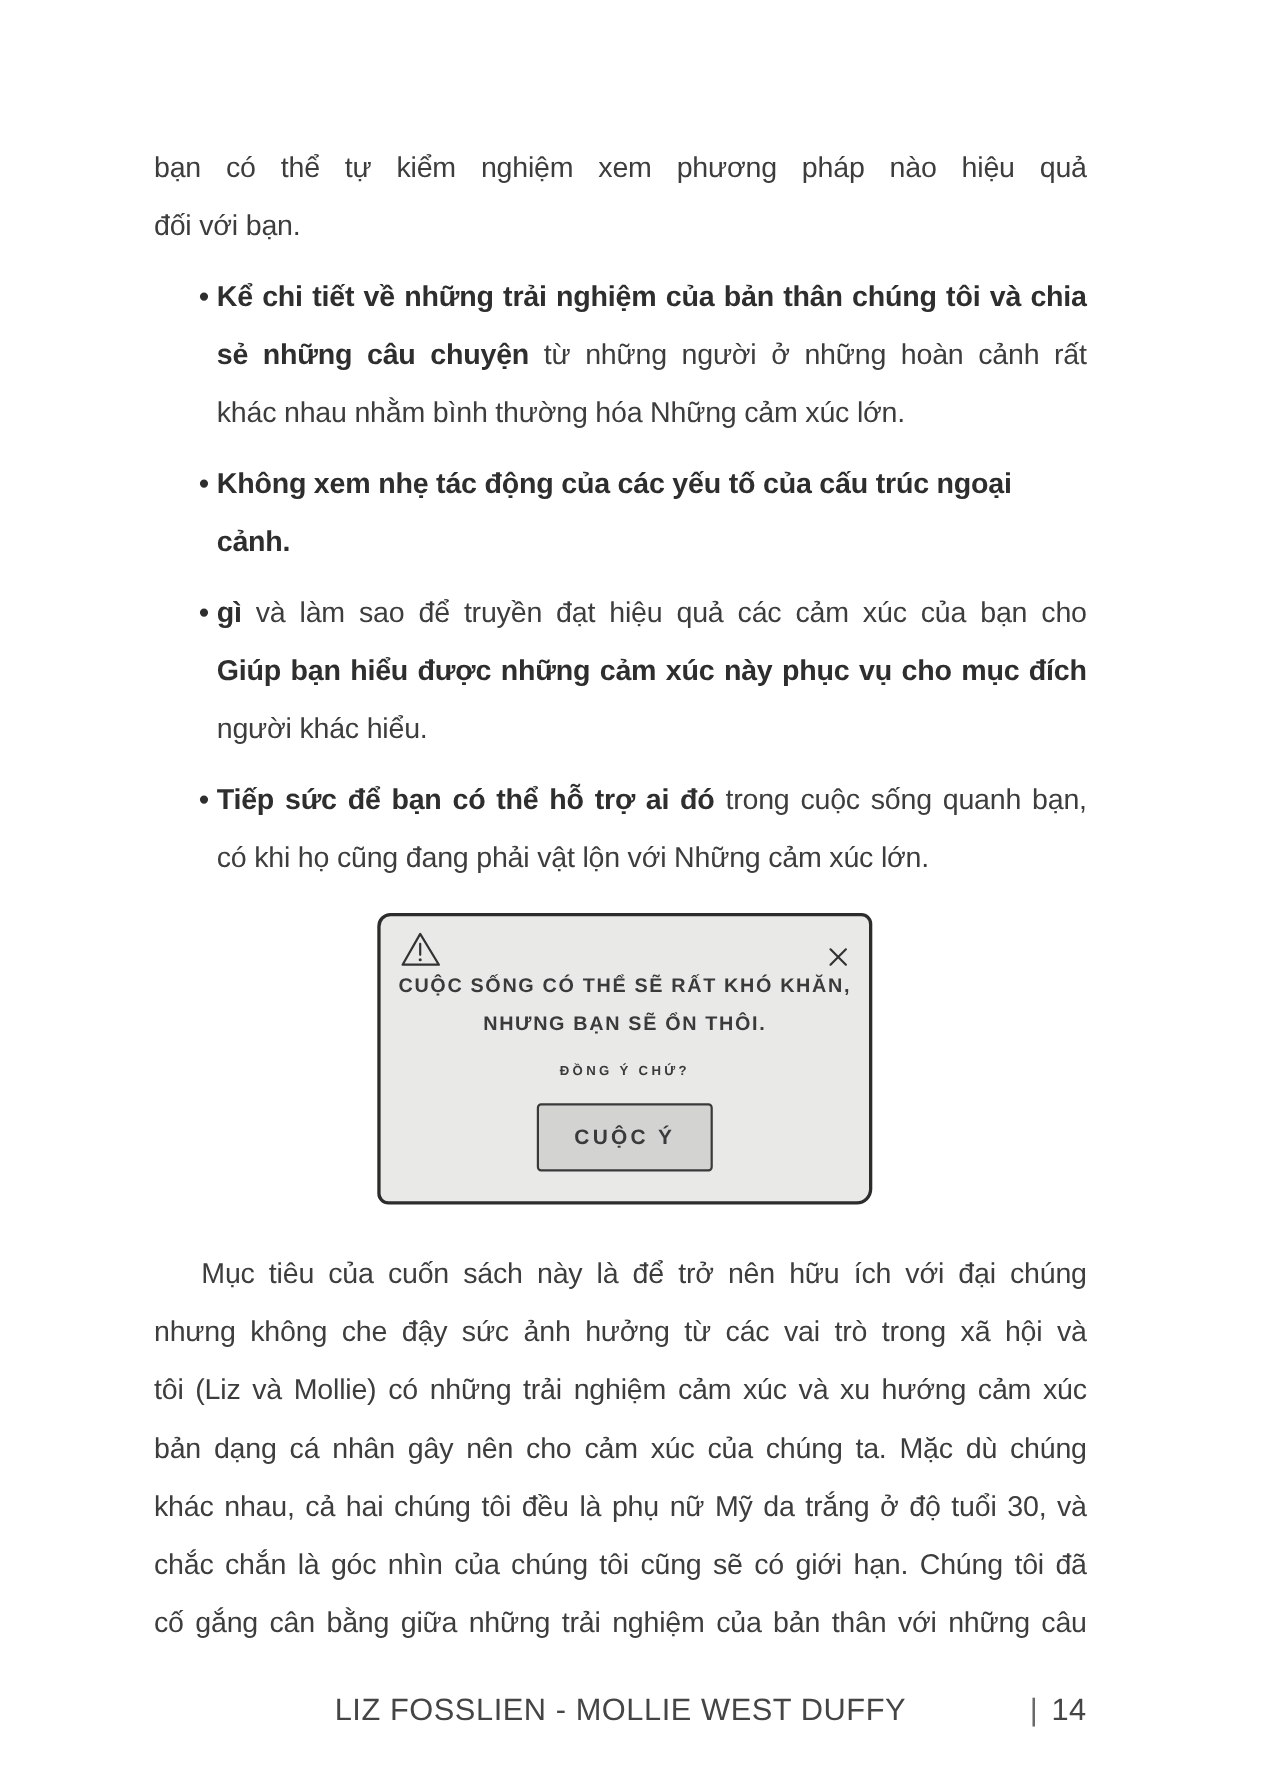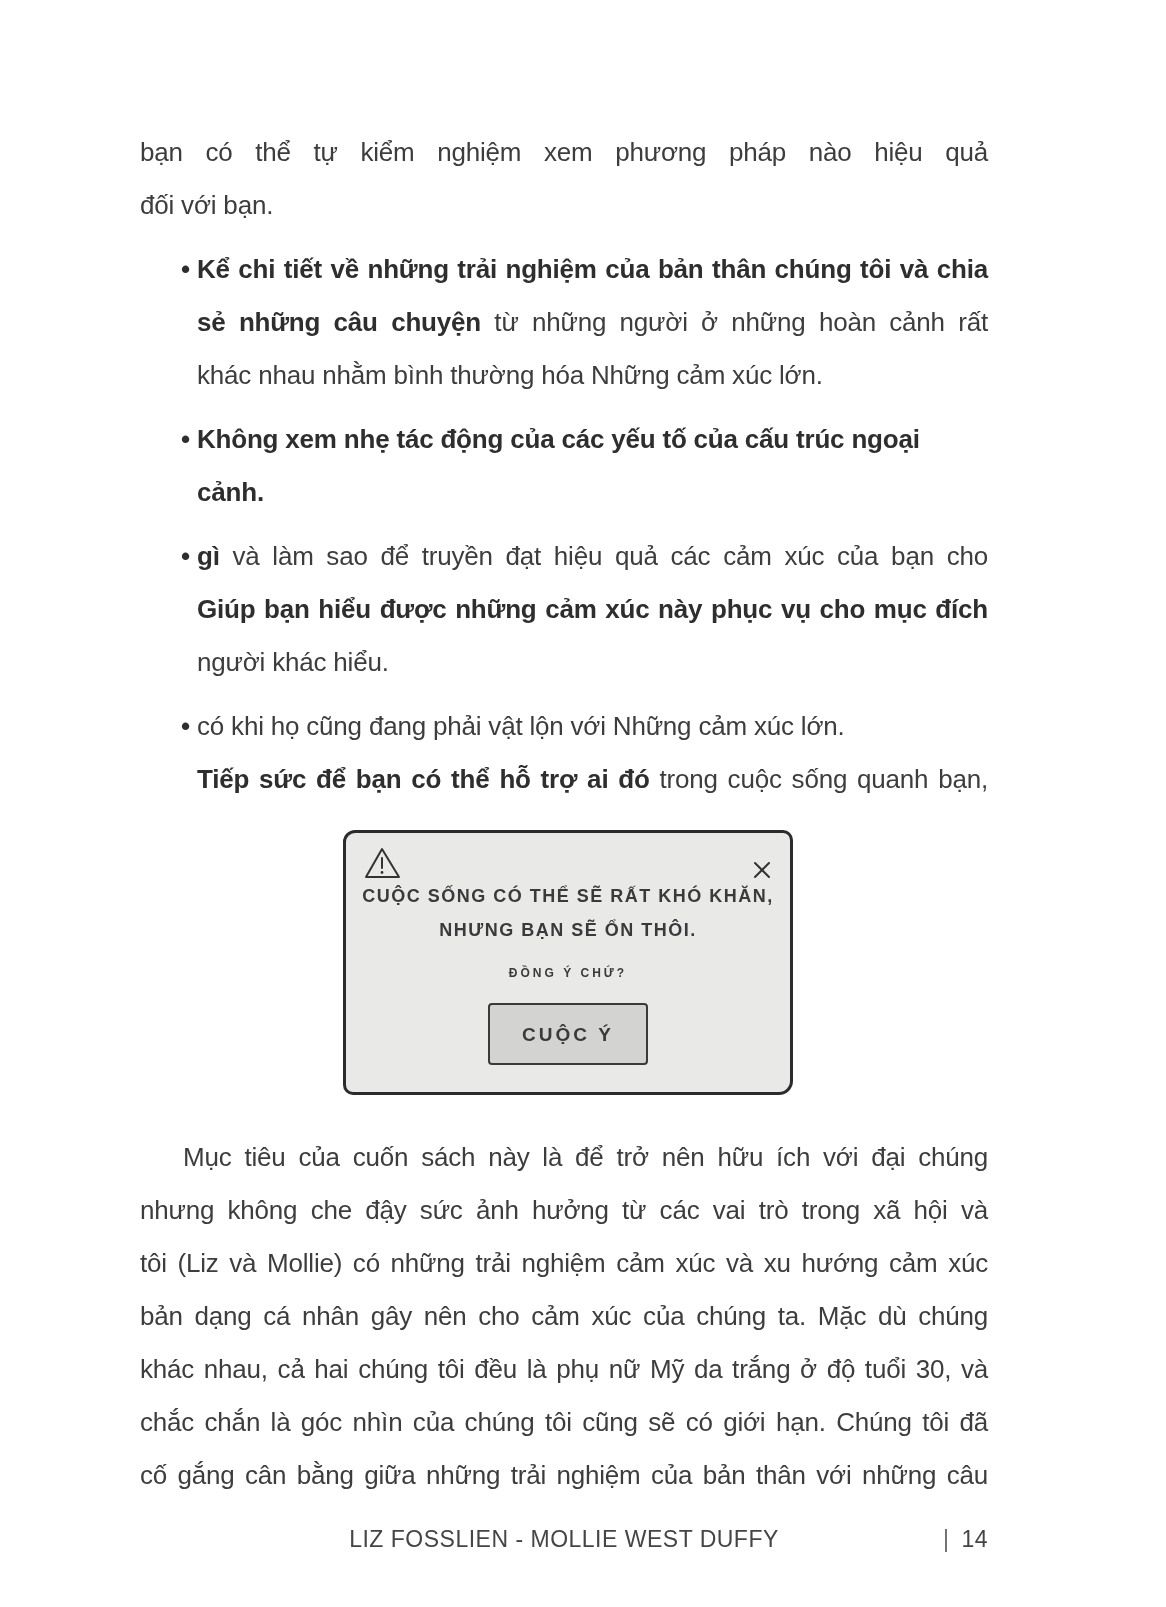--- a/index.html
+++ b/index.html
@@ -52,22 +52,22 @@
     box-sizing:border-box;
     margin:15px auto 0 auto;
     width:160px;height:62px;
     background:#d3d3d2;border:2px solid #3a3a3a;border-radius:4px;
     display:flex;align-items:center;justify-content:center;
     font-size:19px;letter-spacing:3px;font-weight:bold;color:#3a3a3a;
   }
   .main-paragraph{margin-top:36px;}
   
   .footer{
-    position:relative;margin-top:20px;height:34px;
-    font-size:23px;line-height:34px;letter-spacing:0.5px;color:#454545;
+    position:relative;margin-top:36px;height:34px;
+    font-size:28px;line-height:34px;letter-spacing:0.5px;color:#454545;
   }
   .footer-authors{position:absolute;left:0;right:0;text-align:center;}
   .footer-page{position:absolute;right:0;top:0;display:flex;gap:12px;}
   .footer-sep{color:#6a6a6a;}
 </style>
 </head>
 <body>
 
 <div class="content">
 
@@ -88,22 +88,22 @@
         <div class="line left"><span class="b">Không xem nhẹ tác động của các yếu tố của cấu trúc ngoại cảnh.</span></div>
       </div>
       <div class="bullet-item">
         <span class="bullet-marker">•</span>
         <div class="line justify"><span class="b">gì</span><span> và làm sao để truyền đạt hiệu quả các cảm xúc của bạn cho</span></div>
         <div class="line justify"><span class="b">Giúp bạn hiểu được những cảm xúc này phục vụ cho mục đích</span></div>
         <div class="line left"><span>người khác hiểu.</span></div>
       </div>
       <div class="bullet-item">
         <span class="bullet-marker">•</span>
+        <div class="line justify"><span class="b">Tiếp sức để bạn có thể hỗ trợ ai đó</span><span> trong cuộc sống quanh bạn,</span></div>
         <div class="line left"><span>có khi họ cũng đang phải vật lộn với Những cảm xúc lớn.</span></div>
-        <div class="line justify"><span class="b">Tiếp sức để bạn có thể hỗ trợ ai đó</span><span> trong cuộc sống quanh bạn,</span></div>
       </div>
     </div>
 
   <div class="dialog">
     <span class="dialog-warning">
       <svg width="40" height="36" viewBox="0 0 40 36">
         <path d="M20 4 L37 32 L4 32 Z" fill="none" stroke="#333333" stroke-width="2" stroke-linejoin="round"></path>
         <line x1="20" y1="13" x2="20" y2="23" stroke="#333333" stroke-width="2" stroke-linecap="round"></line>
         <circle cx="20" cy="27.5" r="1.4" fill="#333333"></circle>
       </svg>

